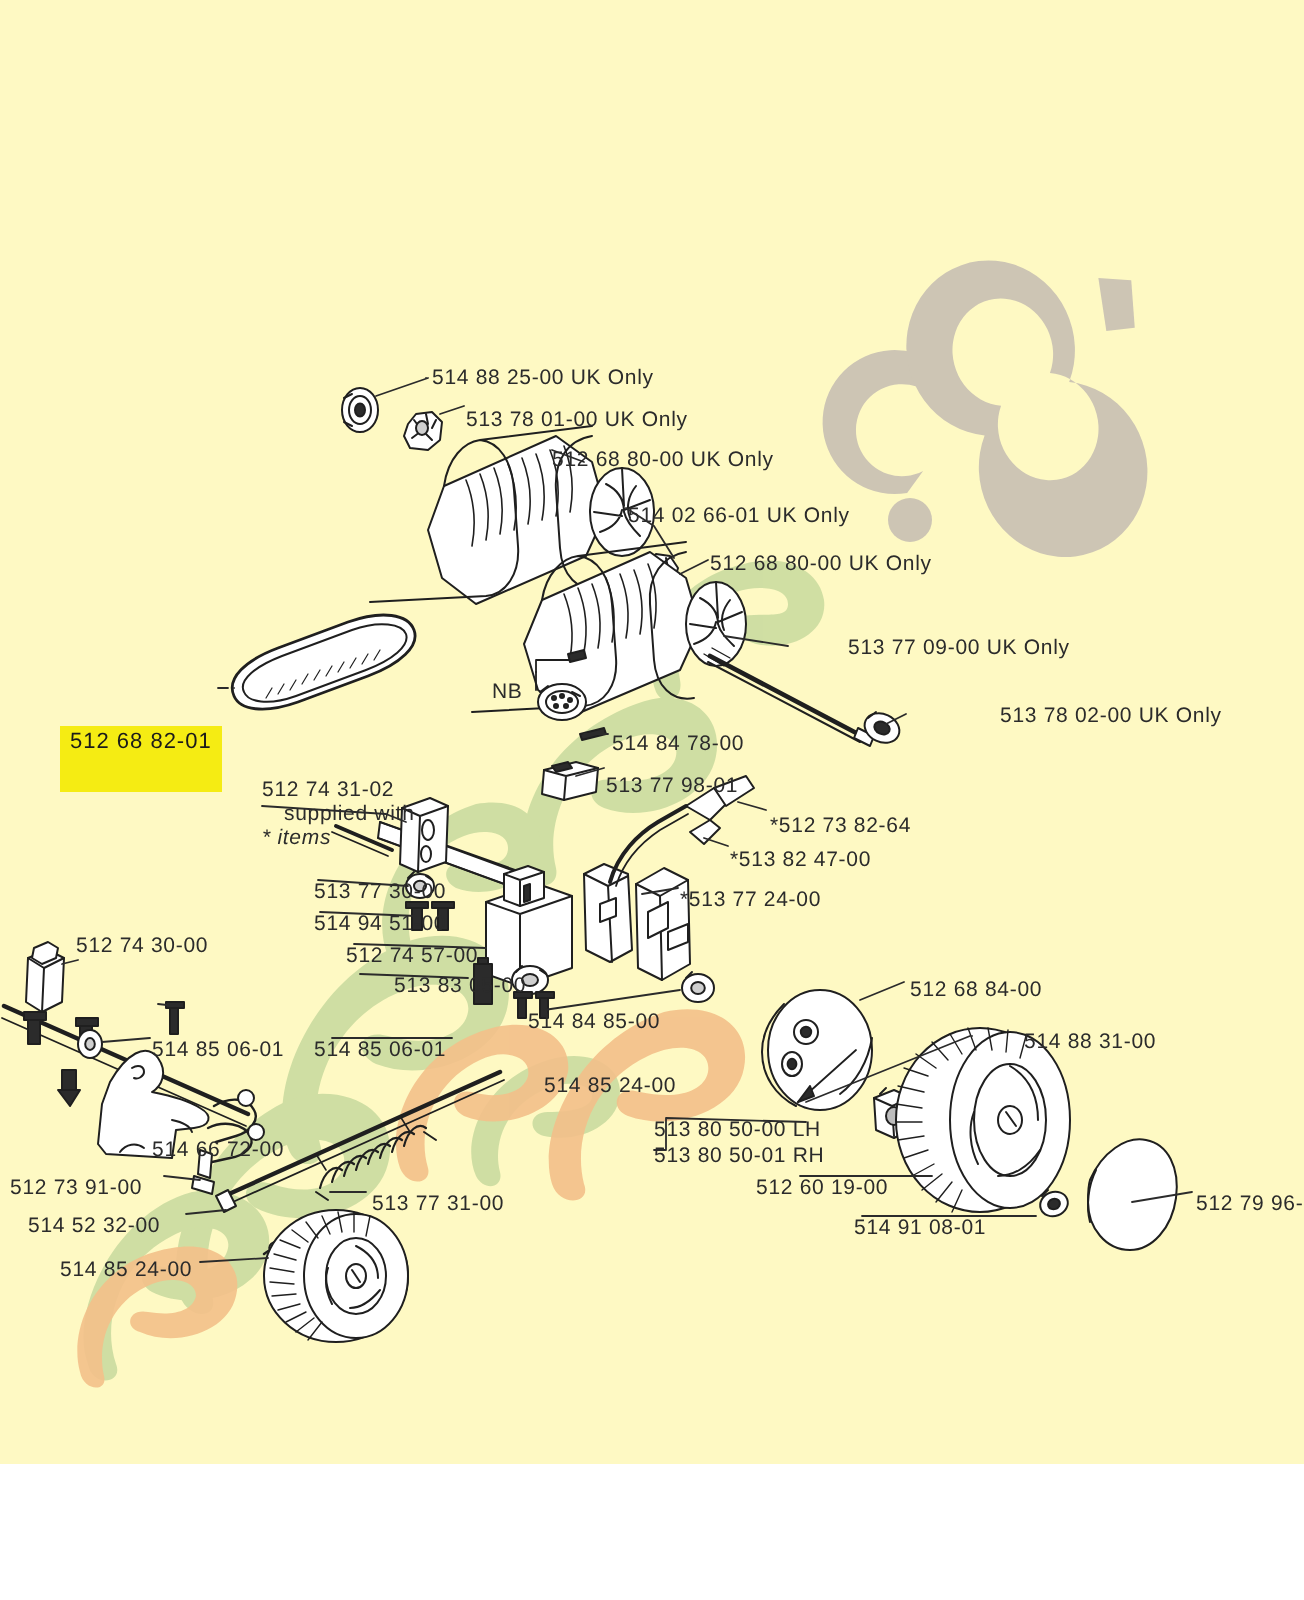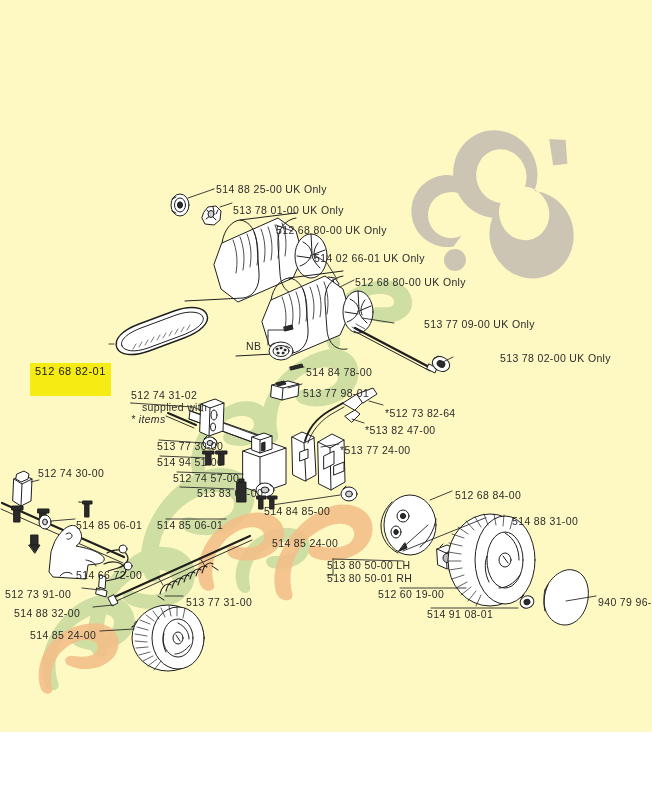--- a/index.html
+++ b/index.html
@@ -439,20 +439,20 @@
       <div class="lbl" style="left: 76px; top: 519px;">514 85 06-01</div>
       <div class="lbl" style="left: 157px; top: 519px;">514 85 06-01</div>
       <div class="lbl" style="left: 264px; top: 505px;">514 84 85-00</div>
       <div class="lbl" style="left: 272px; top: 537px;">514 85 24-00</div>
       <div class="lbl" style="left: 455px; top: 489px;">512 68 84-00</div>
       <div class="lbl" style="left: 512px; top: 515px;">514 88 31-00</div>
       <div class="lbl" style="left: 327px; top: 559px;">513 80 50-00 LH</div>
       <div class="lbl" style="left: 327px; top: 572px;">513 80 50-01 RH</div>
       <div class="lbl" style="left: 378px; top: 588px;">512 60 19-00</div>
       <div class="lbl" style="left: 427px; top: 608px;">514 91 08-01</div>
-      <div class="lbl" style="left: 598px; top: 596px;">940 79 96-</div>
+      <div class="lbl" style="left: 598px; top: 596px;">512 79 96-</div>
       <div class="lbl" style="left: 5px; top: 588px;">512 73 91-00</div>
-      <div class="lbl" style="left: 14px; top: 607px;">514 88 32-00</div>
+      <div class="lbl" style="left: 14px; top: 607px;">514 52 32-00</div>
       <div class="lbl" style="left: 30px; top: 629px;">514 85 24-00</div>
       <div class="lbl" style="left: 186px; top: 596px;">513 77 31-00</div>
     </div>
 
 </div>
 
 </body></html>

